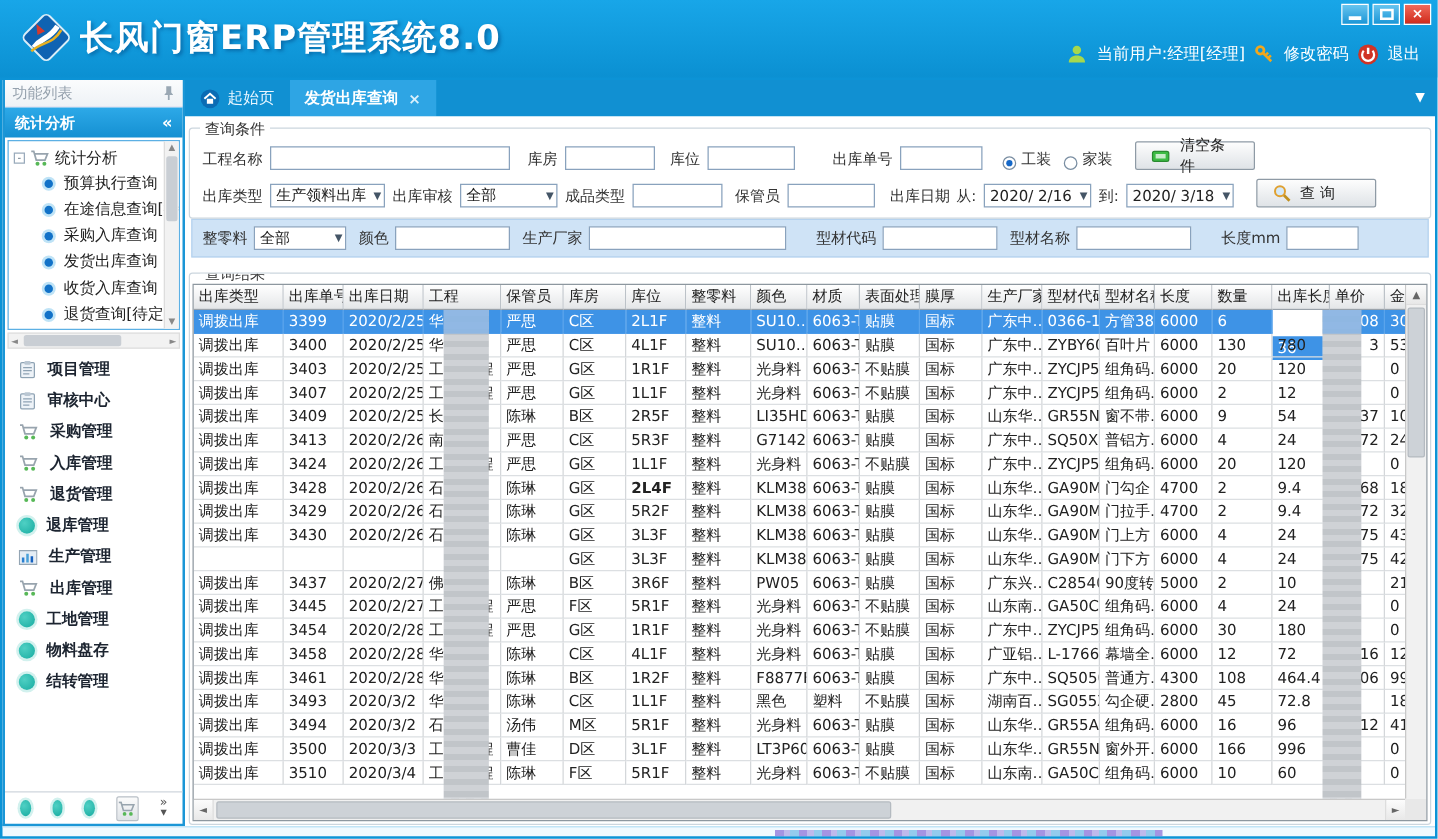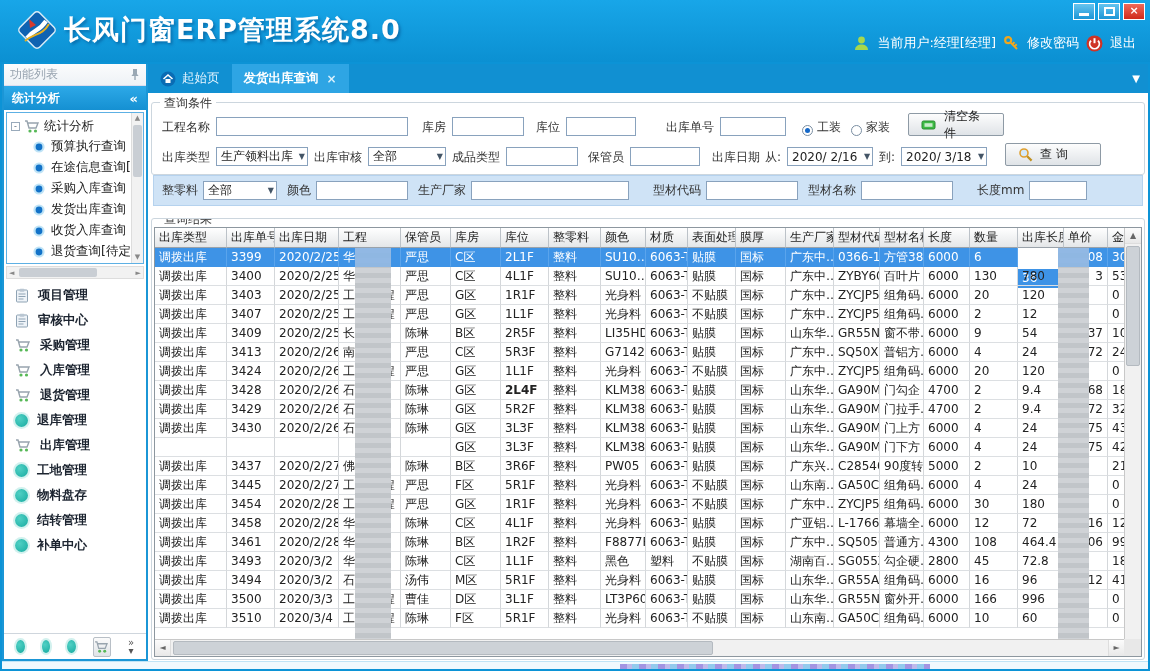--- a/index.html
+++ b/index.html
@@ -314,20 +314,31 @@
           <span>退货管理</span>
         </div>
         <div class="menu-item">
           <span class="ico">
             <span class="teal-dot"></span>
           </span>
           <span>退库管理</span>
         </div>
         <div class="menu-item">
           <span class="ico">
+            <svg width="15" height="12" viewBox="0 0 15 12">
+              <rect x="0.5" y="0.5" width="14" height="11" fill="#e4edf5" stroke="#93a5b4"></rect>
+              <rect x="2.5" y="6" width="2" height="4" fill="#2a7fd0"></rect>
+              <rect x="6" y="3" width="2" height="7" fill="#49a0d8"></rect>
+              <rect x="9.5" y="5" width="2" height="5" fill="#1561c0"></rect>
+            </svg>
+          </span>
+          <span>生产管理</span>
+        </div>
+        <div class="menu-item">
+          <span class="ico">
             <svg width="16" height="13" viewBox="0 0 16 13">
               <path d="M1 1h2l2 7h7l2-5H4" fill="none" stroke="#98a4ae" stroke-width="1.4"></path>
               <circle cx="6" cy="11" r="1.6" fill="#57b857"></circle>
               <circle cx="11.5" cy="11" r="1.6" fill="#57b857"></circle>
             </svg>
           </span>
           <span>出库管理</span>
         </div>
         <div class="menu-item">
           <span class="ico">
@@ -339,26 +350,20 @@
           <span class="ico">
             <span class="teal-dot"></span>
           </span>
           <span>物料盘存</span>
         </div>
         <div class="menu-item">
           <span class="ico">
             <span class="teal-dot"></span>
           </span>
           <span>结转管理</span>
-        </div>
-        <div class="menu-item">
-          <span class="ico">
-            <span class="teal-dot"></span>
-          </span>
-          <span>补单中心</span>
         </div>
       </div>
     <div class="sidebar-footer">
       <span class="teal-dot"></span>
       <span class="teal-dot"></span>
       <span class="teal-dot"></span>
       <span class="footer-cart-btn">
         <svg width="15" height="12" viewBox="0 0 16 13">
             <path d="M1 1h2l2 7h7l2-5H4" fill="none" stroke="#98a4ae" stroke-width="1.4"></path>
             <circle cx="6" cy="11" r="1.6" fill="#57b857"></circle>

